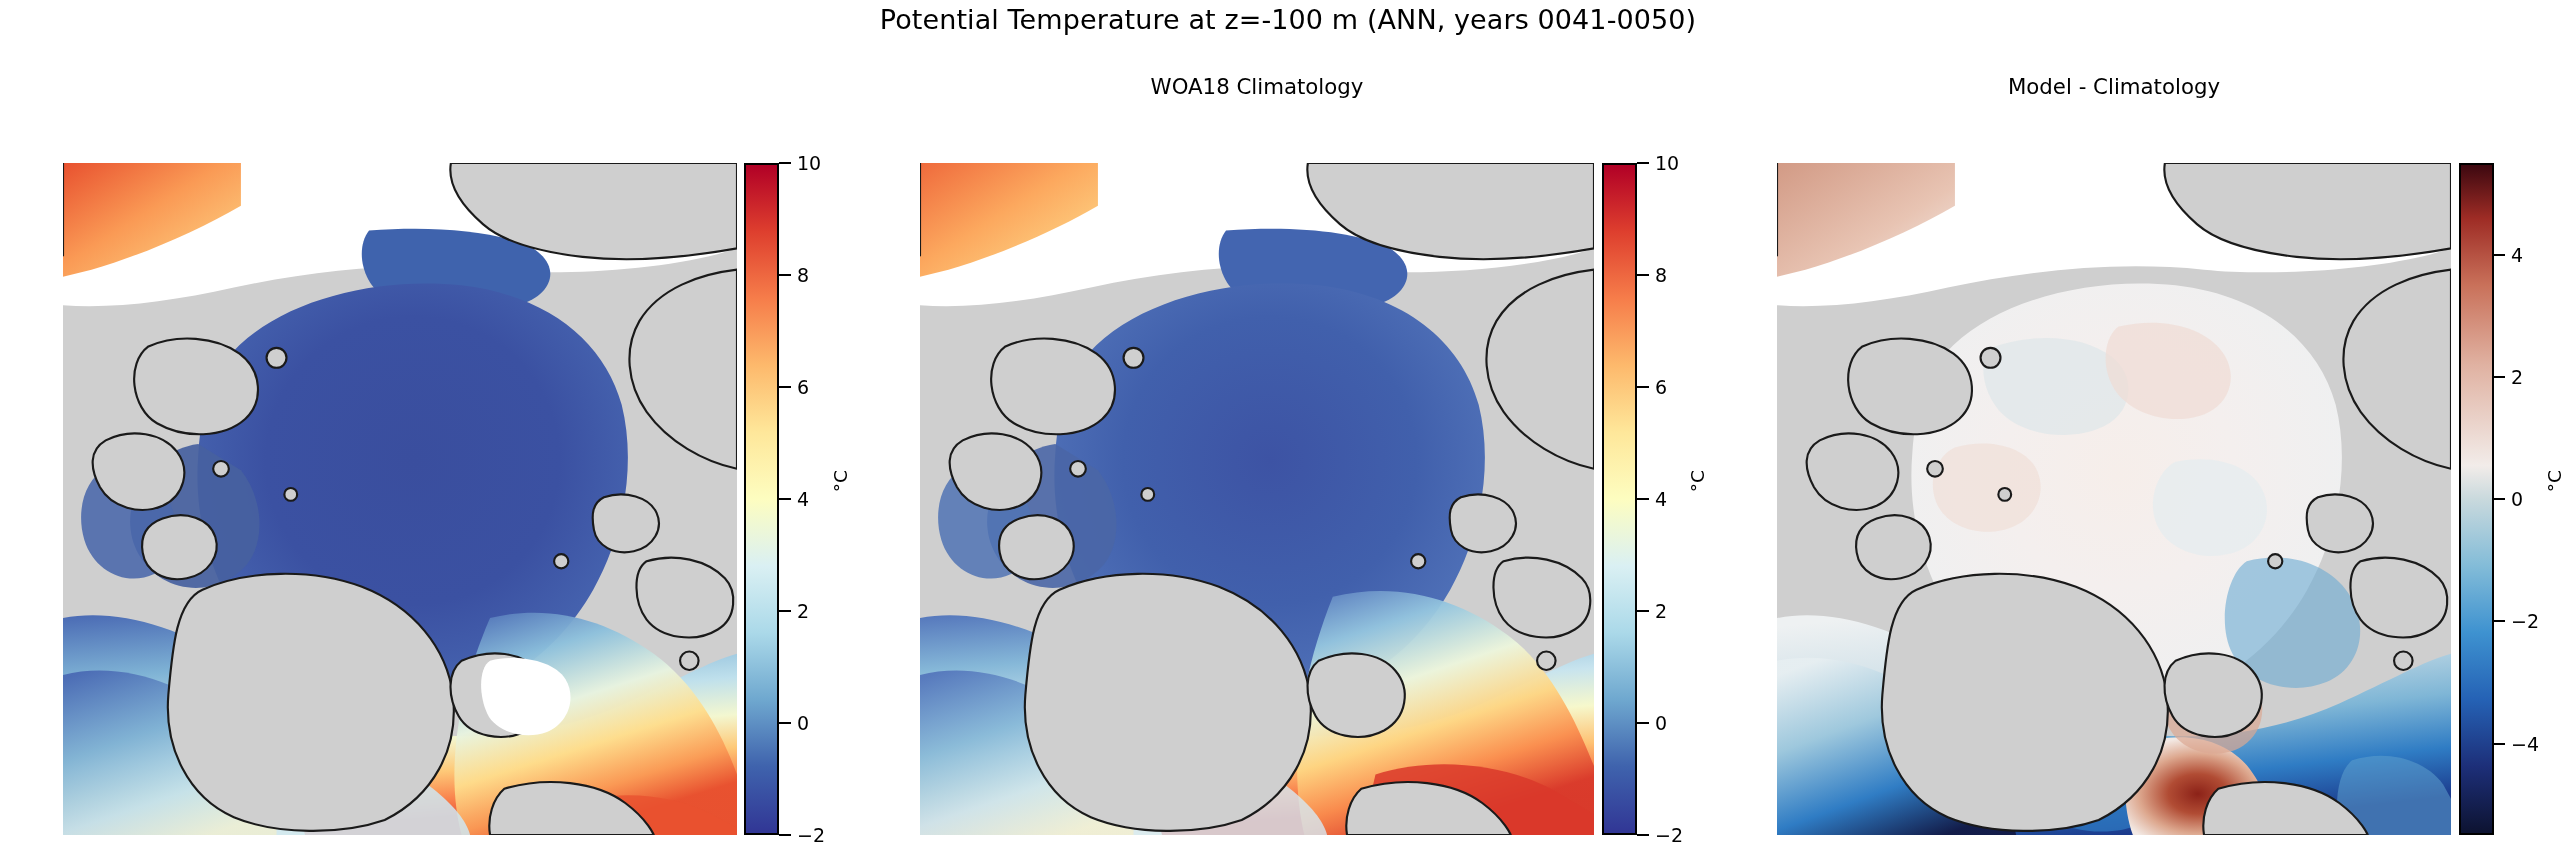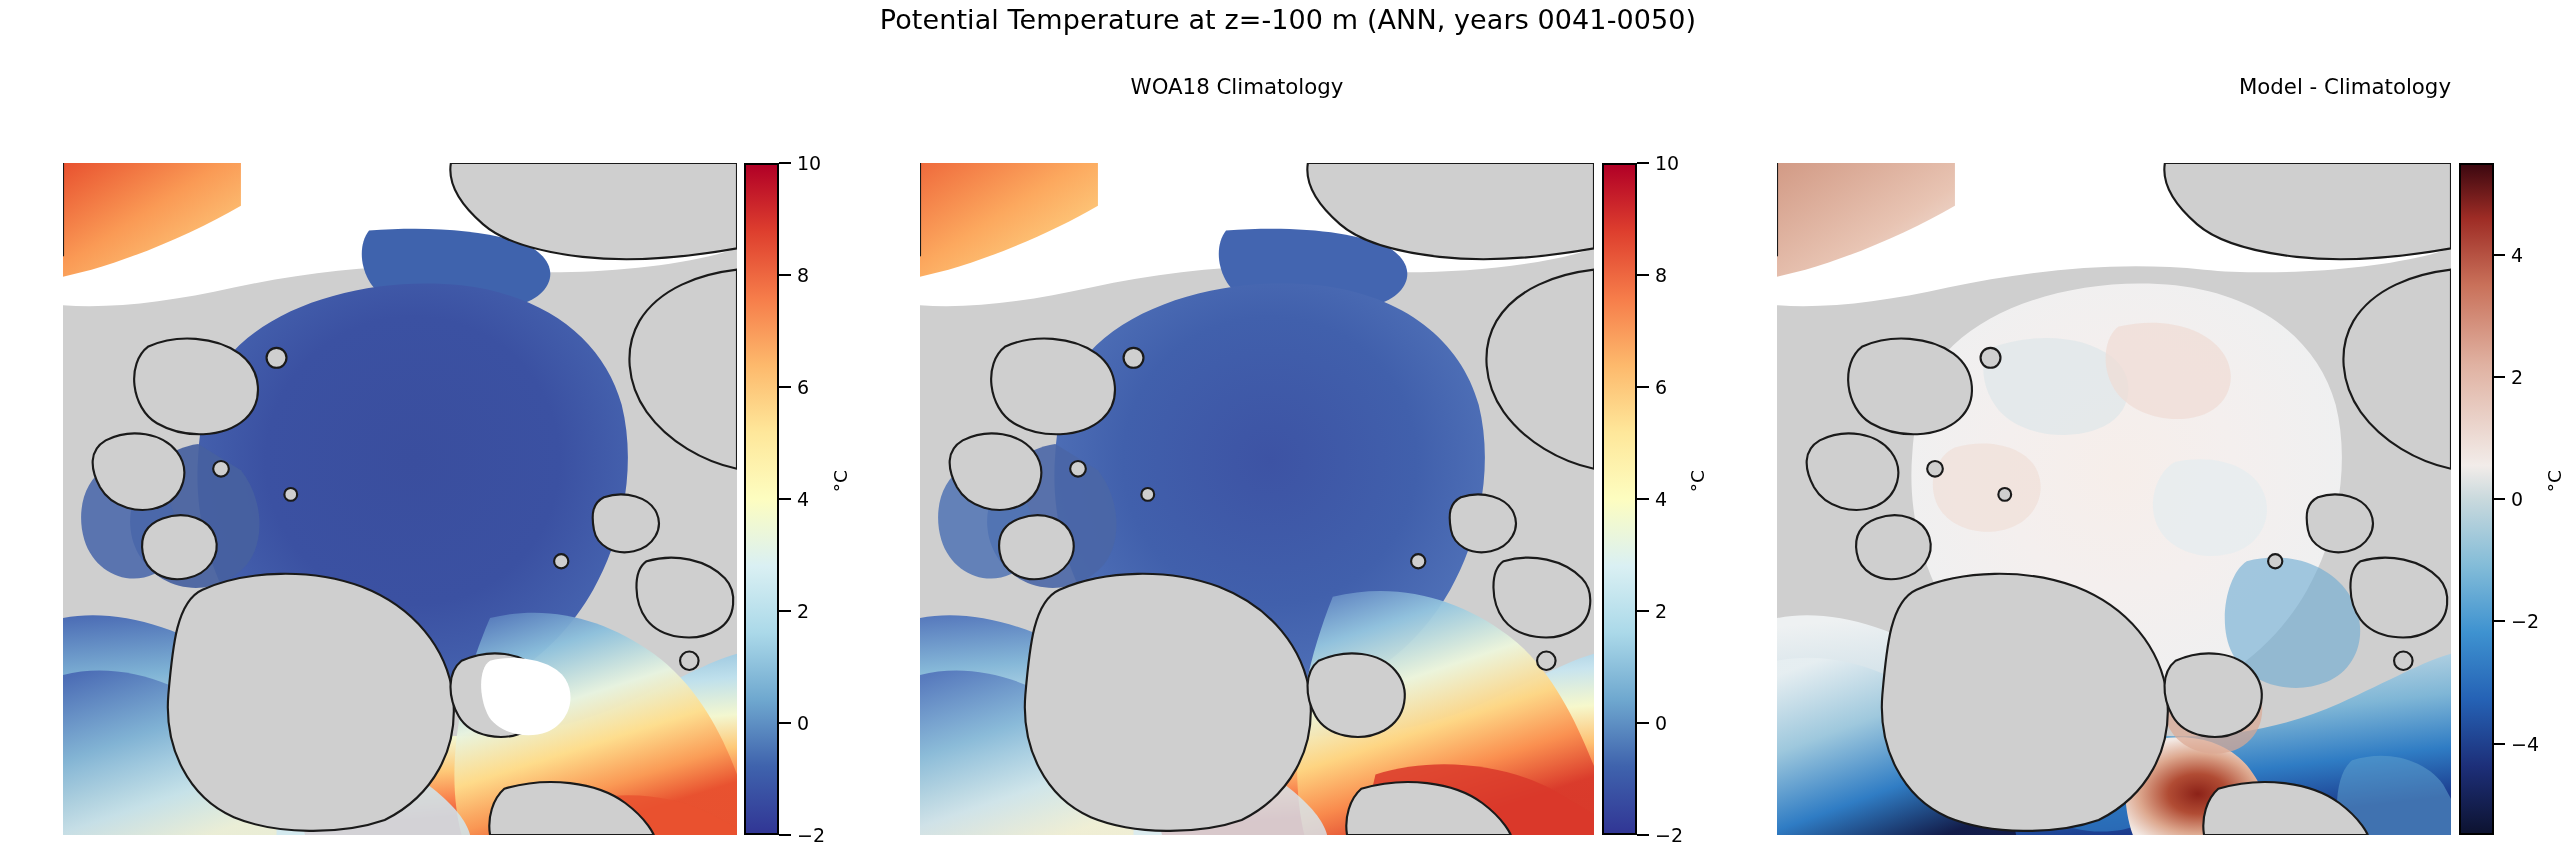--- a/index.html
+++ b/index.html
@@ -9,22 +9,22 @@
   .panel{position:absolute;top:163px;width:674px;height:672px;}
   .panel-title{position:absolute;top:74px;width:674px;text-align:center;font-size:21.3px;font-weight:400;}
   .map-wrap{position:absolute;top:0;left:0;width:674px;height:672px;overflow:hidden;background:#cfcfcf;}
   .map-svg{display:block;width:674px;height:672px;}
   .cbar{position:absolute;top:163px;width:35px;height:672px;border:2.1px solid #000;box-sizing:border-box;}
   .cbar-ticks{position:absolute;top:163px;width:100px;height:672px;pointer-events:none;}
   .tickmark{position:absolute;left:0;width:12px;height:2.1px;background:#000;}
   .ticklabel{position:absolute;left:18px;font-size:19px;line-height:1;transform:translateY(-50%);white-space:nowrap;}
   .cbar-unit{position:absolute;font-size:18.5px;writing-mode:vertical-rl;transform:rotate(180deg);white-space:nowrap;}
   #p1{left:63px;} #p1t{left:63px;}
-  #p2{left:920px;} #p2t{left:900px;}
-  #p3{left:1777px;} #p3t{left:1777px;text-align:right;}
+  #p2{left:920px;} #p2t{left:920px;}
+  #p3{left:1777px;} #p3t{left:1777px;}
   #cb1{left:744px;} #cb1t{left:779px;} #cb1u{left:830px;top:470px;}
   #cb2{left:1602px;} #cb2t{left:1637px;} #cb2u{left:1687px;top:470px;}
   #cb3{left:2459px;} #cb3t{left:2493px;} #cb3u{left:2544px;top:470px;}
 </style>
 </head>
 <body>
 
 <div class="figure">
 
   <div class="fig-title">Potential Temperature at z=-100 m (ANN, years 0041-0050)</div>

